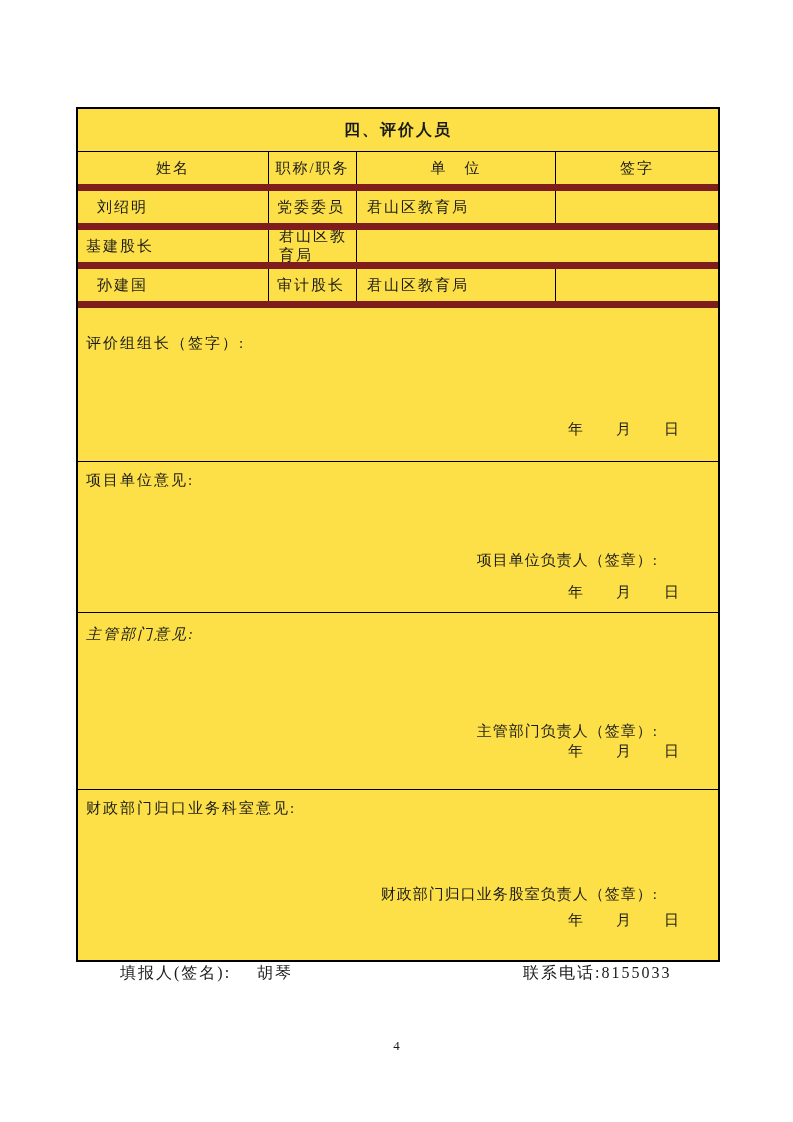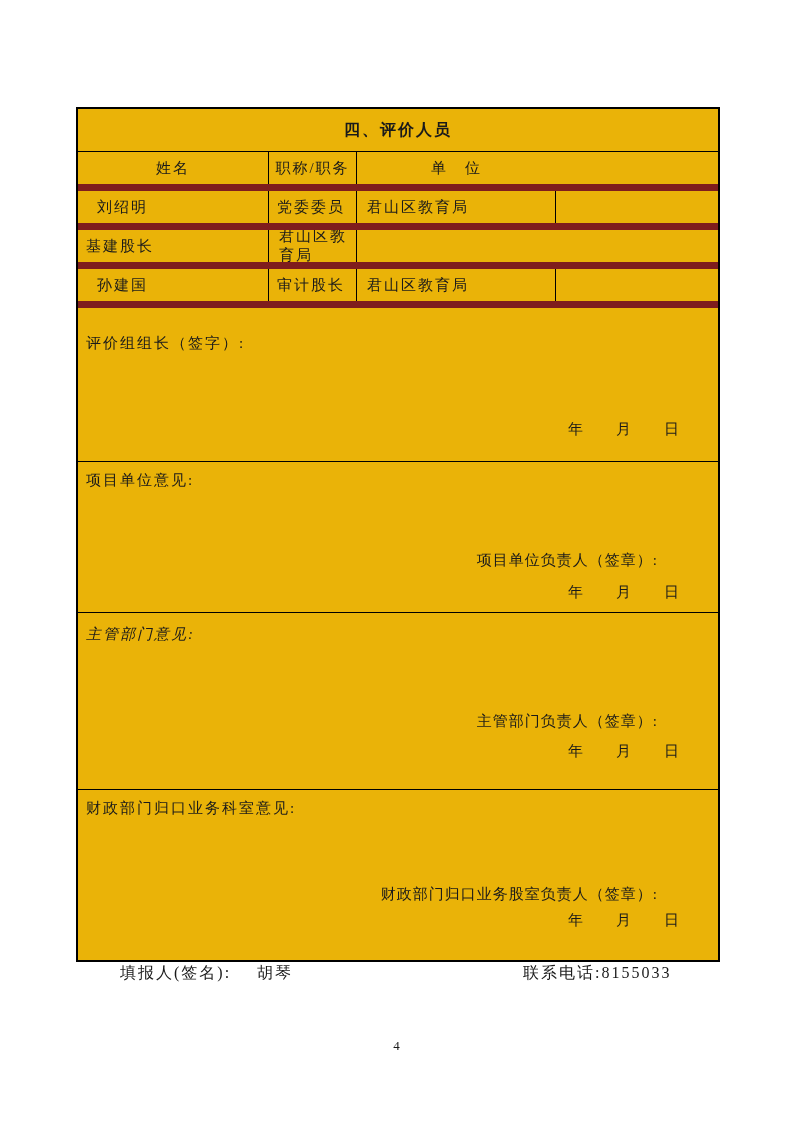--- a/index.html
+++ b/index.html
@@ -15,21 +15,21 @@
   }
   .doc-table {
     position: absolute;
     left: 76px;
     top: 107px;
     width: 644px;
     height: 855px;
     border: 2px solid #000;
     display: flex;
     flex-direction: column;
-    background: #eab308;
+    background: #fde047;
   }
   .title-row {
     height: 43px;
     border-bottom: 1px solid #000;
     display: flex;
     align-items: center;
     justify-content: center;
     font-weight: bold;
     font-size: 16px;
     letter-spacing: 2px;
@@ -73,21 +73,21 @@
   .sec-2 .section-label { top: 9px; }
   .sec-3 .section-label { top: 12px; font-style: italic; }
   .sec-4 .section-label { top: 9px; }
   .signer-line {
     position: absolute;
     right: 60px;
     letter-spacing: 1px;
     white-space: nowrap;
   }
   .sec-2 .signer-line { bottom: 42px; }
-  .sec-3 .signer-line { bottom: 58px; margin-left: 28px; }
+  .sec-3 .signer-line { bottom: 48px; margin-left: 28px; }
   .sec-4 .signer-line { bottom: 56px; }
   .date-line {
     position: absolute;
     right: 38px;
     letter-spacing: 1px;
     white-space: nowrap;
   }
   .sec-1 .date-line { bottom: 22px; }
   .sec-2 .date-line { bottom: 10px; }
   .sec-3 .date-line { bottom: 28px; }
@@ -120,20 +120,21 @@
 <div class="page">
 
   <div class="doc-table">
 
     <div class="title-row">四、评价人员</div>
 
     <div class="grid-row header-row">
       <div class="cell center">姓名</div>
       <div class="cell center">职称/职务</div>
       <div class="cell center">单　位</div>
+      <div class="cell center">签字</div>
     </div>
 
     <div class="grid-row person-row">
       <div class="cell pad-name">刘绍明</div>
       <div class="cell pad-title">党委委员</div>
       <div class="cell pad-unit">君山区教育局</div>
       <div class="cell"></div>
     </div>
 
     <div class="grid-row person-row">

